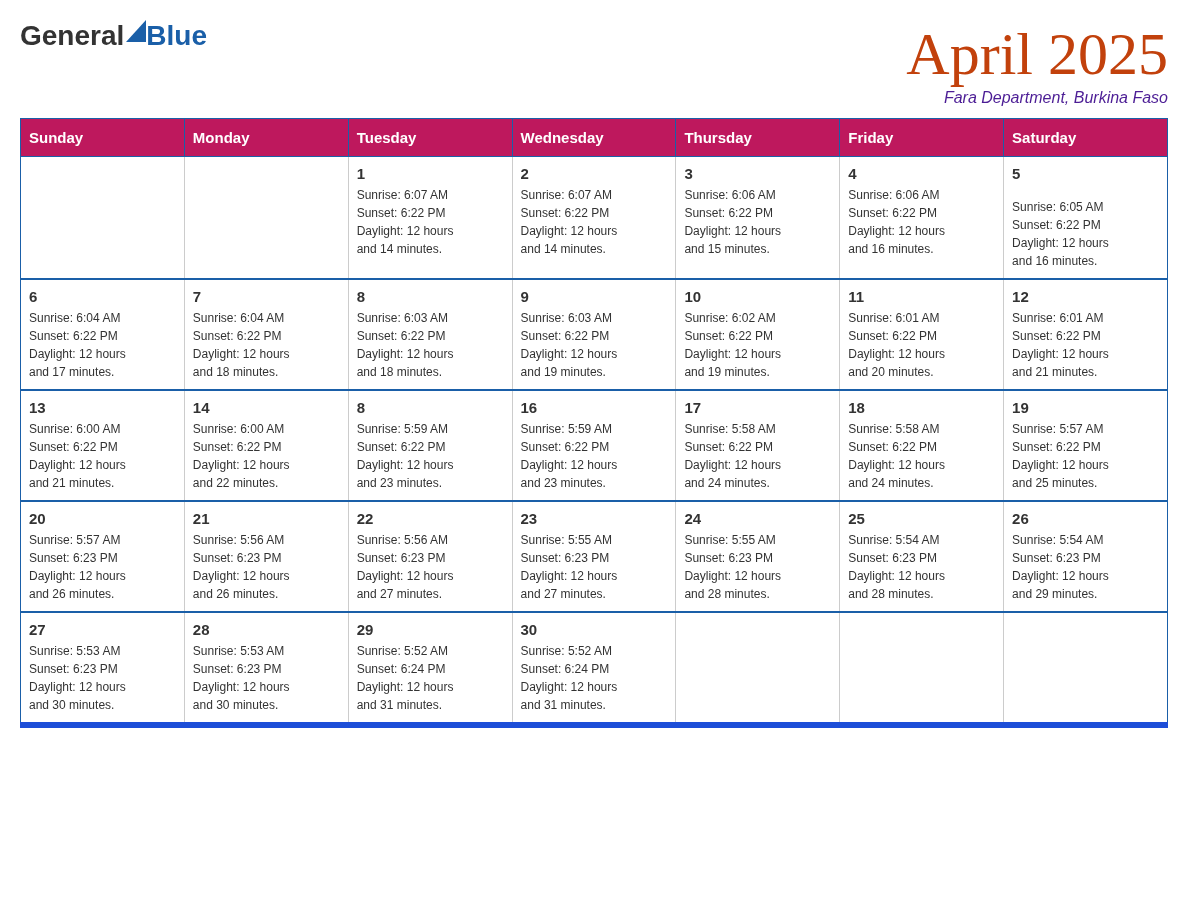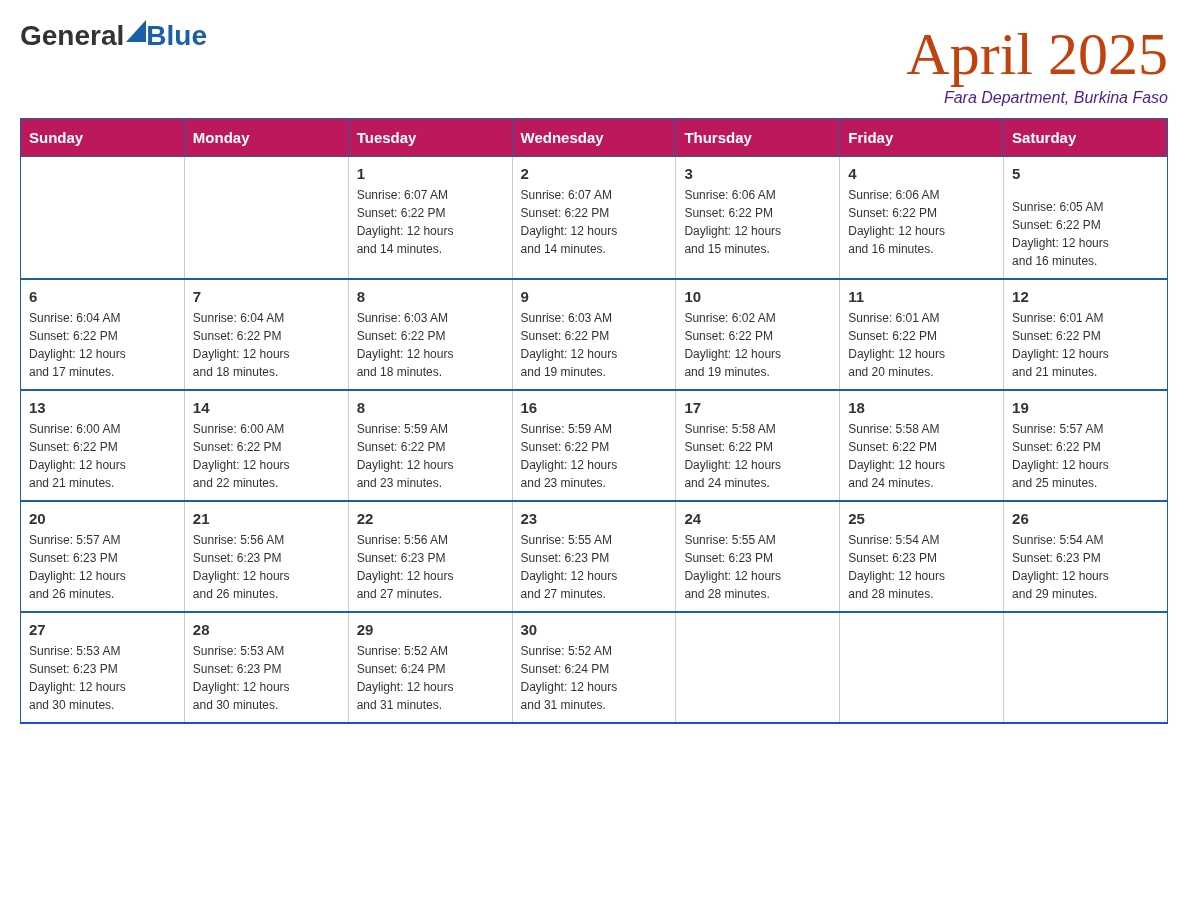--- a/index.html
+++ b/index.html
@@ -93,21 +93,21 @@
     }
     .day-info {
       font-size: 12px;
       color: #333;
       line-height: 1.5;
     }
     .empty-cell {
       background: #fff;
     }
     tbody tr:last-child {
-      border-bottom: 2px solid #1d4ed8;
+      border-bottom: 6px solid #1d4ed8;
     }
     .logo-wrapper {
       display: flex;
       align-items: center;
     }
   </style>
 </head>
 <body>
 
 <div class="header-area">

